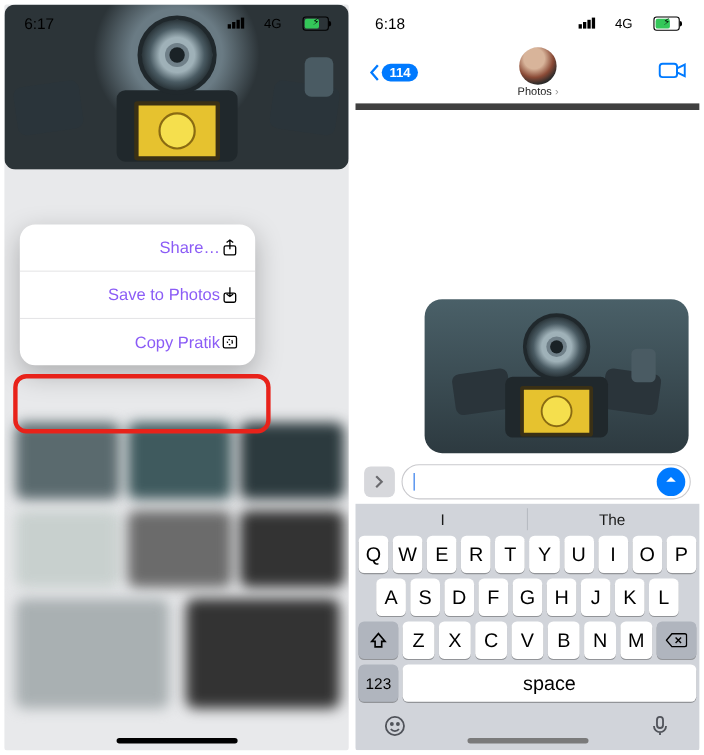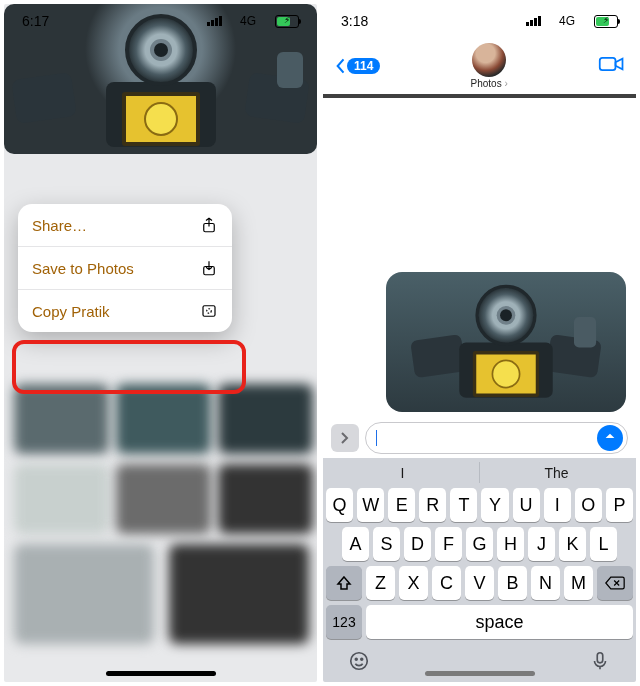--- a/index.html
+++ b/index.html
@@ -28,21 +28,21 @@
 .r1a{left:10px;top:380px;width:95px;height:70px;background:#5a6a6e}
 .r1b{left:112px;top:380px;width:95px;height:70px;background:#3f5a5e}
 .r1c{left:214px;top:380px;width:95px;height:70px;background:#2c3a3e}
 .r2a{left:10px;top:460px;width:95px;height:70px;background:#c8d0ce}
 .r2b{left:112px;top:460px;width:95px;height:70px;background:#6b6b6b}
 .r2c{left:214px;top:460px;width:95px;height:70px;background:#333}
 .r3a{left:10px;top:540px;width:140px;height:100px;background:#a9b0b2}
 .r3b{left:165px;top:540px;width:140px;height:100px;background:#333}
 
 .menu{position:absolute;left:14px;top:200px;width:214px;background:#fff;border-radius:14px;overflow:hidden;box-shadow:0 8px 24px rgba(0,0,0,.25)}
-.menu .item{display:flex;justify-content:space-between;align-items:center;padding:12px 14px;font-size:15px;color:#a16207;border-bottom:1px solid #e5e5e7}
+.menu .item{display:flex;justify-content:flex-end;align-items:center;padding:12px 14px;font-size:15px;color:#8b5cf6;border-bottom:1px solid #e5e5e7}
 .menu .item:last-child{border-bottom:none}
 .menu .item svg{width:18px;height:18px;flex:0 0 18px}
 .highlight{position:absolute;left:8px;top:336px;width:226px;height:46px;border:4px solid #e8221a;border-radius:12px;pointer-events:none}
 
 .homebar{position:absolute;bottom:6px;left:50%;transform:translateX(-50%);width:110px;height:5px;background:#000;border-radius:3px}
 .p2 .homebar{background:#7a7a7a}
 
 
 .robot{position:absolute;inset:0}
 .robot .head{position:absolute;left:50%;top:10px;transform:translateX(-50%);width:64px;height:64px;border-radius:50%;
@@ -50,21 +50,21 @@
 .robot .head::after{content:"";position:absolute;left:50%;top:50%;transform:translate(-50%,-50%);width:14px;height:14px;border-radius:50%;background:#1a2226;box-shadow:0 0 0 4px #708089}
 .robot .torso{position:absolute;left:50%;top:78px;transform:translateX(-50%);width:110px;height:65px;background:#20282c;border-radius:8px}
 .robot .screen{position:absolute;left:50%;top:88px;transform:translateX(-50%);width:70px;height:46px;background:#e6c22f;border:4px solid #3a3015;border-radius:3px;display:flex;align-items:center;justify-content:center}
 .robot .screen::before{content:"";width:30px;height:30px;border-radius:50%;background:#f5df4d;border:2px solid #8a6b12;position:relative}
 .robot .lshoulder{position:absolute;left:10px;top:72px;width:60px;height:44px;background:#2a343a;border-radius:8px;transform:rotate(-8deg)}
 .robot .rshoulder{position:absolute;right:10px;top:72px;width:60px;height:44px;background:#2a343a;border-radius:8px;transform:rotate(8deg)}
 .robot .rhand{position:absolute;right:14px;top:48px;width:26px;height:36px;background:#4a5b63;border-radius:6px}
 
 
 .p2{background:#fff}
-.p2 .nav{position:absolute;top:34px;left:0;right:0;height:56px;border-bottom:4px solid #404040;display:flex;align-items:center;justify-content:space-between;padding:0 10px}
+.p2 .nav{position:absolute;top:34px;left:0;right:0;height:56px;border-bottom:6px solid #404040;display:flex;align-items:center;justify-content:space-between;padding:0 10px}
 .back{display:flex;align-items:center;color:#007aff;font-size:13px;font-weight:600}
 .back svg{width:16px;height:20px}
 .back span{background:#007aff;color:#fff;border-radius:20px;padding:1px 7px;font-size:12px;margin-left:-2px}
 .contact{display:flex;flex-direction:column;align-items:center;gap:1px}
 .avatar{width:34px;height:34px;border-radius:50%;background:radial-gradient(circle at 40% 30%,#d8b49a 0 30%,#8a4a36 55%,#2a2a2a 75%)}
 .cname{font-size:10px;color:#222}
 .cname::after{content:" ›";color:#999}
 .facetime{color:#007aff}
 .facetime svg{width:28px;height:20px}
 
@@ -164,21 +164,21 @@
           </svg>
     </div>
   </div>
   <div class="highlight"></div>
 
   <div class="homebar"></div>
 </div>
 
 <div class="phone p2">
   <div class="status">
-    <span>3:18</span>
+    <span>6:18</span>
     <span class="right">
       <span class="bars">
             <i></i>
             <i></i>
             <i></i>
             <i></i>
           </span>
       <span>4G</span>
       <span class="batt">
             <i></i>

